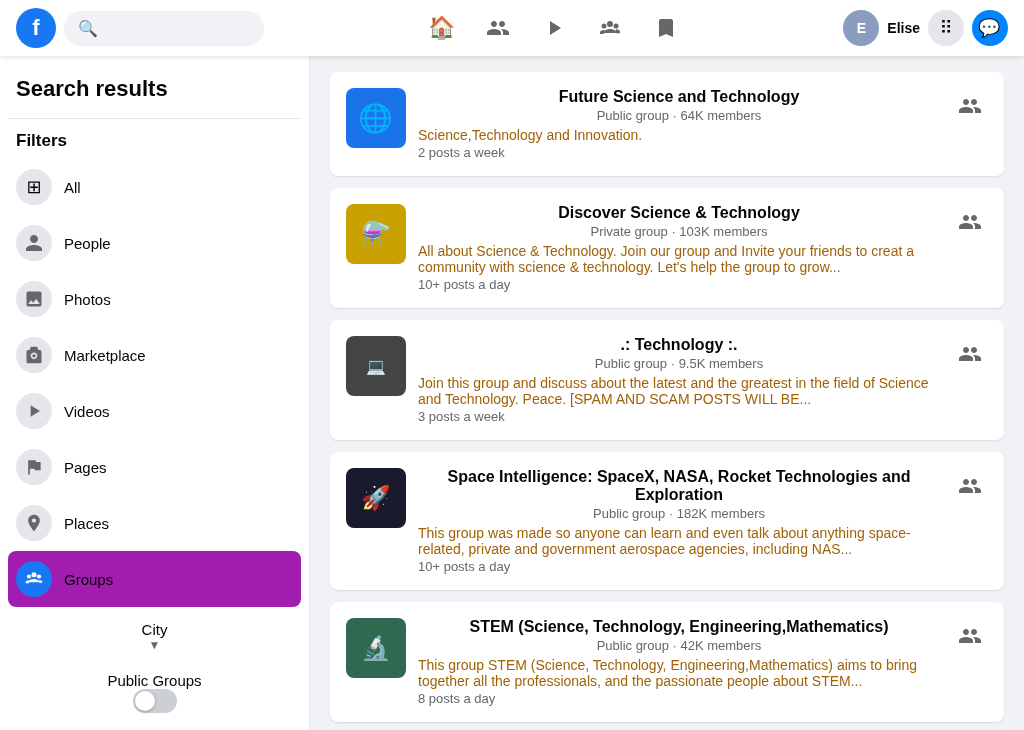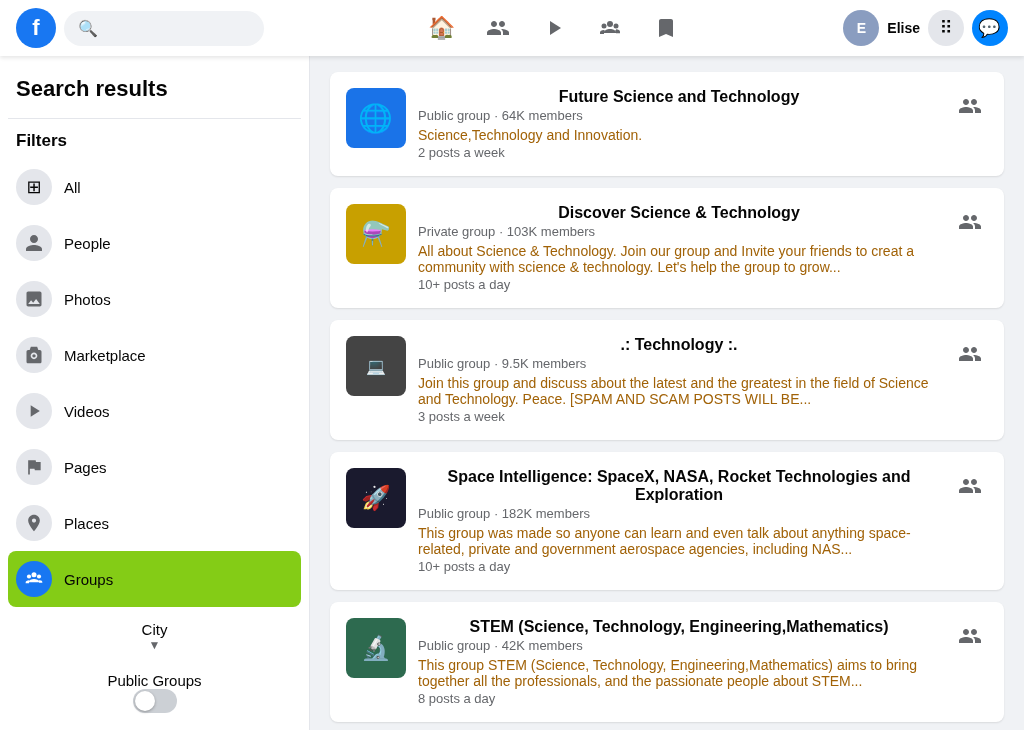--- a/index.html
+++ b/index.html
@@ -93,21 +93,21 @@
     }
     .sidebar-item {
       display: flex;
       align-items: center;
       gap: 12px;
       padding: 10px 8px;
       border-radius: 8px;
       cursor: pointer;
       color: #050505;
     }
-    .sidebar-item.active { background: #84cc16; }
+    .sidebar-item.active { background: #a21caf; }
     .sidebar-item .item-icon {
       width: 36px; height: 36px;
       background: #e4e6eb;
       border-radius: 50%;
       display: flex; align-items: center; justify-content: center;
       font-size: 18px;
       flex-shrink: 0;
     }
     .sidebar-item.active .item-icon { background: #1877f2; color: #fff; }
     .sidebar-item .item-label { font-size: 15px; font-weight: 500; }
@@ -163,21 +163,21 @@
     .group-avatar {
       width: 60px; height: 60px;
       border-radius: 8px;
       flex-shrink: 0;
       overflow: hidden;
       display: flex; align-items: center; justify-content: center;
       font-size: 28px;
     }
     .group-info { flex: 1; }
     .group-name { font-size: 16px; font-weight: 600; color: #050505; margin-bottom: 2px; text-align: center; }
-    .group-meta { font-size: 13px; color: #65676b; margin-bottom: 4px; }
+    .group-meta { font-size: 13px; color: #65676b; margin-bottom: 4px; text-align: center; }
     .group-desc { font-size: 14px; color: #a16207; margin-bottom: 2px; }
     .group-activity { font-size: 13px; color: #65676b; }
     .group-join-btn {
       width: 36px; height: 36px;
       background: transparent;
       border: none;
       cursor: pointer;
       color: #65676b;
       font-size: 22px;
       display: flex; align-items: center; justify-content: center;

